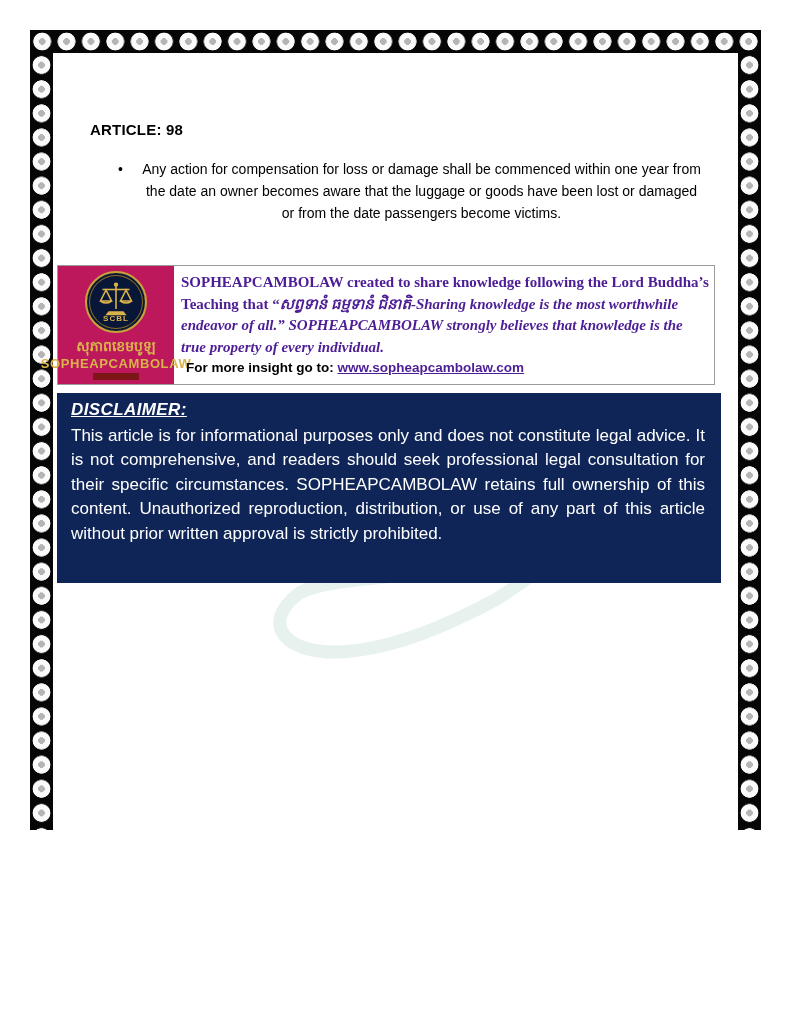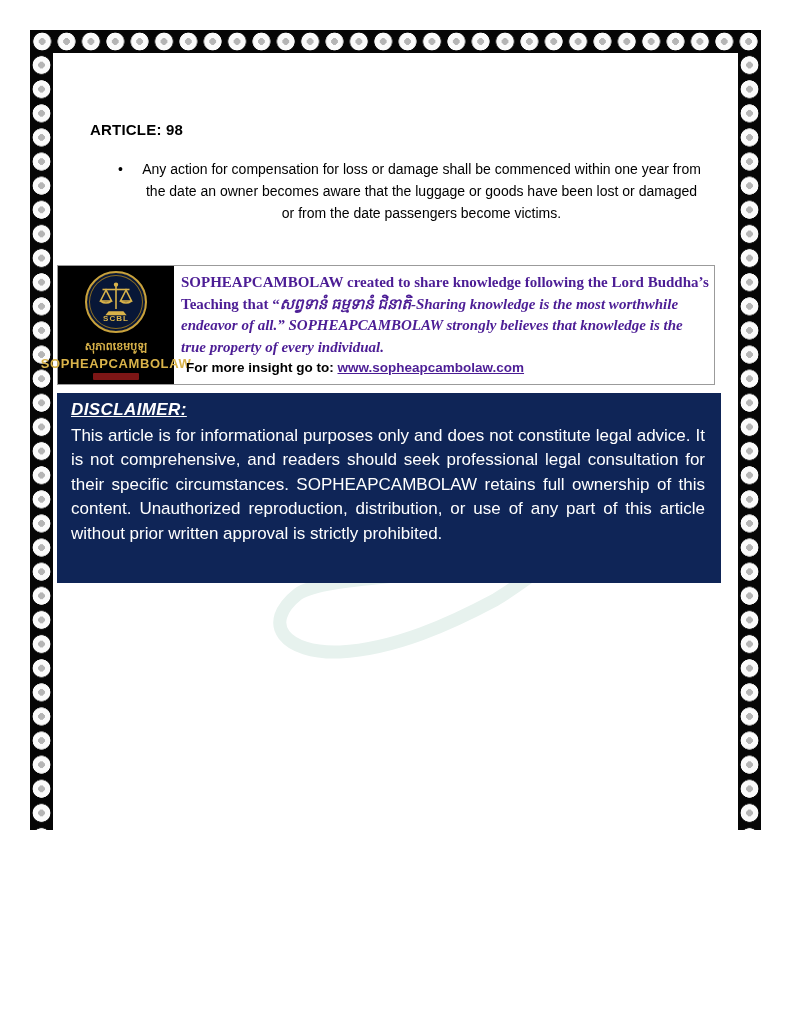--- a/index.html
+++ b/index.html
@@ -36,30 +36,30 @@
   .bullet-dot { width:22px; font-size:14px; line-height:22px; }
   .bullet-text { flex:1; font-size:14px; line-height:22px; text-align:center; }
 
   
   .promo-box {
     position:absolute; left:57px; top:265px; width:658px; height:120px;
     border:1px solid #9b9b9b; background:#fff;
   }
   .logo-square {
     position:absolute; left:0; top:0; width:116px; height:118px;
-    background:#000000; display:flex; flex-direction:column; align-items:center;
+    background:#be185d; display:flex; flex-direction:column; align-items:center;
   }
   .logo-circle {
     margin-top:5px; width:62px; height:62px; border-radius:50%;
     border:2px solid #c9a23c; background:#081737;
     display:flex; flex-direction:column; align-items:center; justify-content:center;
     box-shadow: inset 0 0 0 2px #081737, inset 0 0 0 3px #8a6d23;
   }
   .scbl-label { font-size:8px; font-weight:bold; color:#d9b34a; letter-spacing:1px; margin-top:-2px; }
-  .logo-khmer { color:#d9b34a; font-weight:bold; font-size:11px; line-height:17px; margin-top:5px; white-space:nowrap;text-align:center; }
+  .logo-khmer { color:#d9b34a; font-weight:bold; font-size:14px; line-height:17px; margin-top:5px; white-space:nowrap;text-align:center; }
   .logo-name { color:#d9b34a; font-weight:bold; font-size:13px; letter-spacing:.6px; margin-top:1px; }
   .logo-ribbon { margin-top:2px; width:46px; height:7px; background:#7d1616; border-radius:1px; }
 
   .promo-text {
     position:absolute; left:123px; top:6px; width:528px;
     font-family:"Liberation Serif", serif; font-weight:bold;
     font-size:15px; line-height:21.5px; color:#4c1d95;
   }
   .promo-text .khmer { font-style:italic; }
   .promo-text .it { font-style:italic; }

